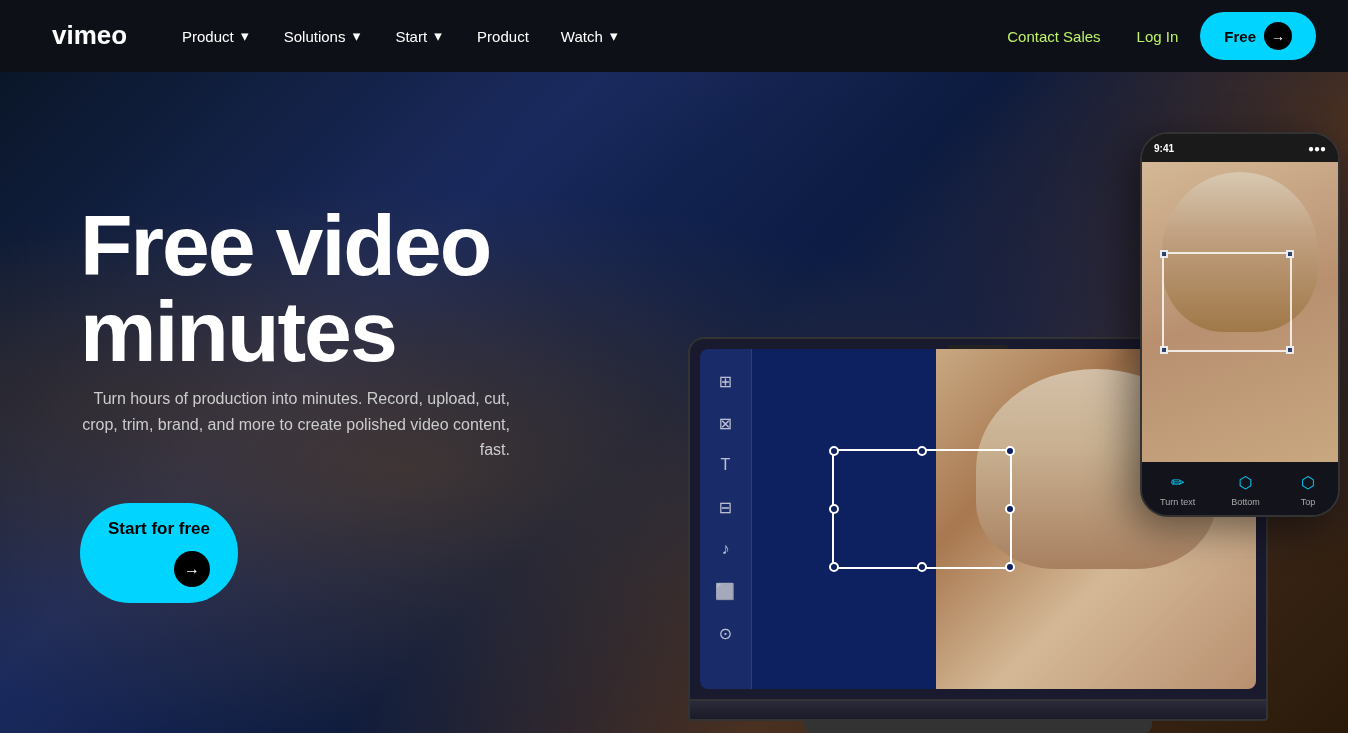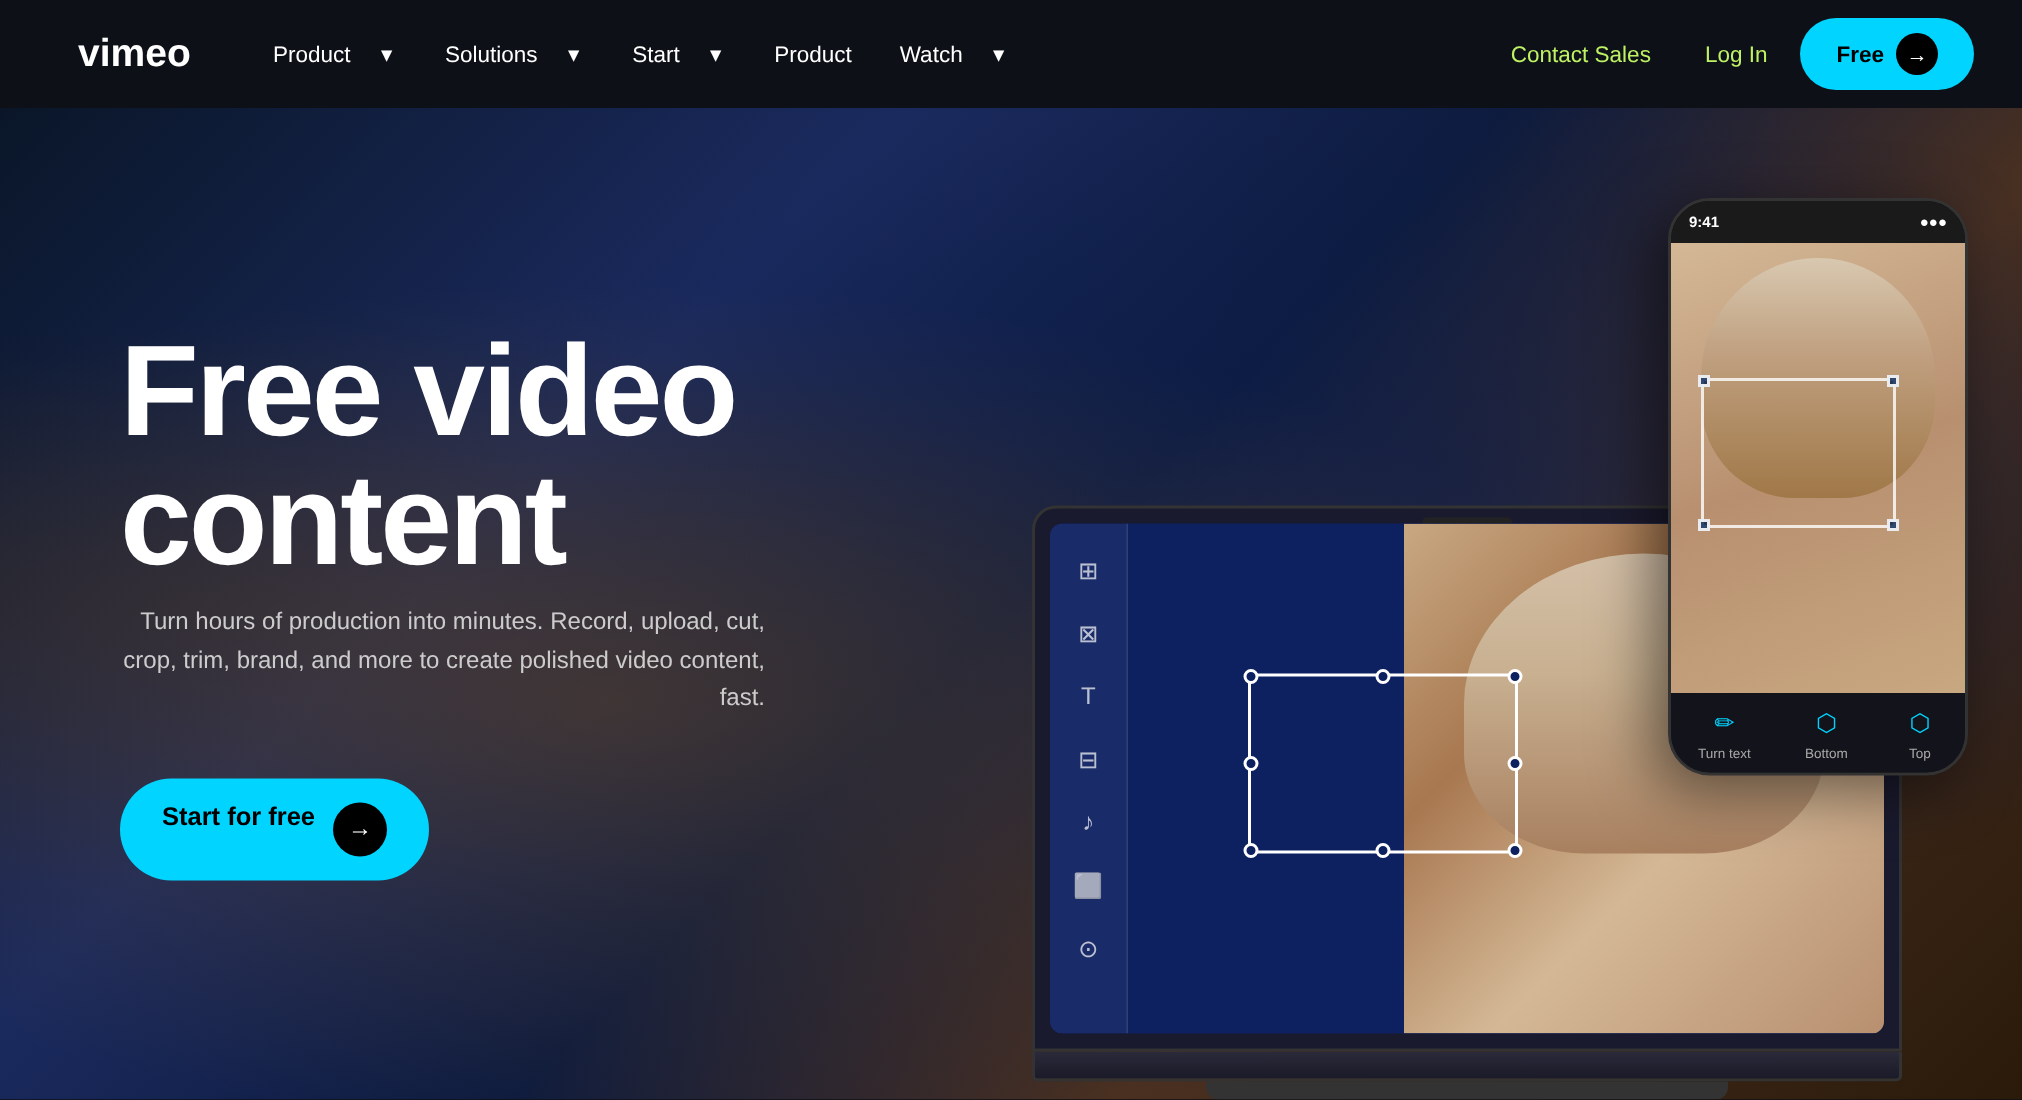--- a/index.html
+++ b/index.html
@@ -24,21 +24,21 @@
     .nav-logo svg { width: 80px; height: 28px; }
     .nav-left {
       display: flex;
       align-items: center;
       gap: 4px;
       flex: 1;
     }
     .nav-item {
       display: flex;
       align-items: center;
-      gap: 17px;
+      gap: 4px;
       color: #ffffff;
       font-size: 15px;
       font-weight: 500;
       padding: 8px 14px;
       cursor: pointer;
       border-radius: 6px;
       white-space: nowrap;
       text-decoration: none;
     }
     .nav-item .chevron {
@@ -132,31 +132,32 @@
       font-size: 16px;
       color: #cccccc;
       line-height: 1.6;
       margin-bottom: 40px;
       max-width: 430px;
       text-align: right;
     }
 
     .hero-cta {
       display: inline-flex;
-      align-items: flex-start;
+      align-items: flex-end;
       gap: 12px;
       background: #00d4ff;
       color: #000000;
       font-size: 17px;
       font-weight: 700;
       padding: 16px 28px;
       border-radius: 50px;
       cursor: pointer;
       border: none;
       text-decoration: none;
+      flex-direction: column;
     }
     .hero-cta .cta-arrow {
       width: 36px;
       height: 36px;
       background: #000000;
       border-radius: 50%;
       display: flex;
       align-items: center;
       justify-content: center;
       color: #ffffff;
@@ -287,21 +288,21 @@
       height: 12px;
       background: #333;
       width: 60%;
       margin: 0 auto;
       border-radius: 0 0 8px 8px;
     }
 
     
     .phone {
       position: absolute;
-      right: 36px;
+      right: 8px;
       top: 60px;
       width: 200px;
       background: #111;
       border-radius: 28px;
       border: 2px solid #333;
       overflow: hidden;
       box-shadow: -10px 10px 40px rgba(0,0,0,0.5);
     }
     .phone-statusbar {
       background: #1a1a1a;
@@ -430,21 +431,21 @@
       <span class="arrow">→</span>
     </a>
   </div>
 </nav>
 
 <section class="hero">
 
   <div class="hero-content">
     <h1 class="hero-title">
       <span>Free video</span><br>
-      <span>content</span>
+      <span>minutes</span>
     </h1>
     <p class="hero-subtitle">Turn hours of production into minutes. Record, upload, cut, crop, trim, brand, and more to create polished video content, fast.</p>
     <a class="hero-cta" href="#">
       <span>Start for free</span>
       <span class="cta-arrow">→</span>
     </a>
   </div>
 
   <div class="hero-devices">
 

